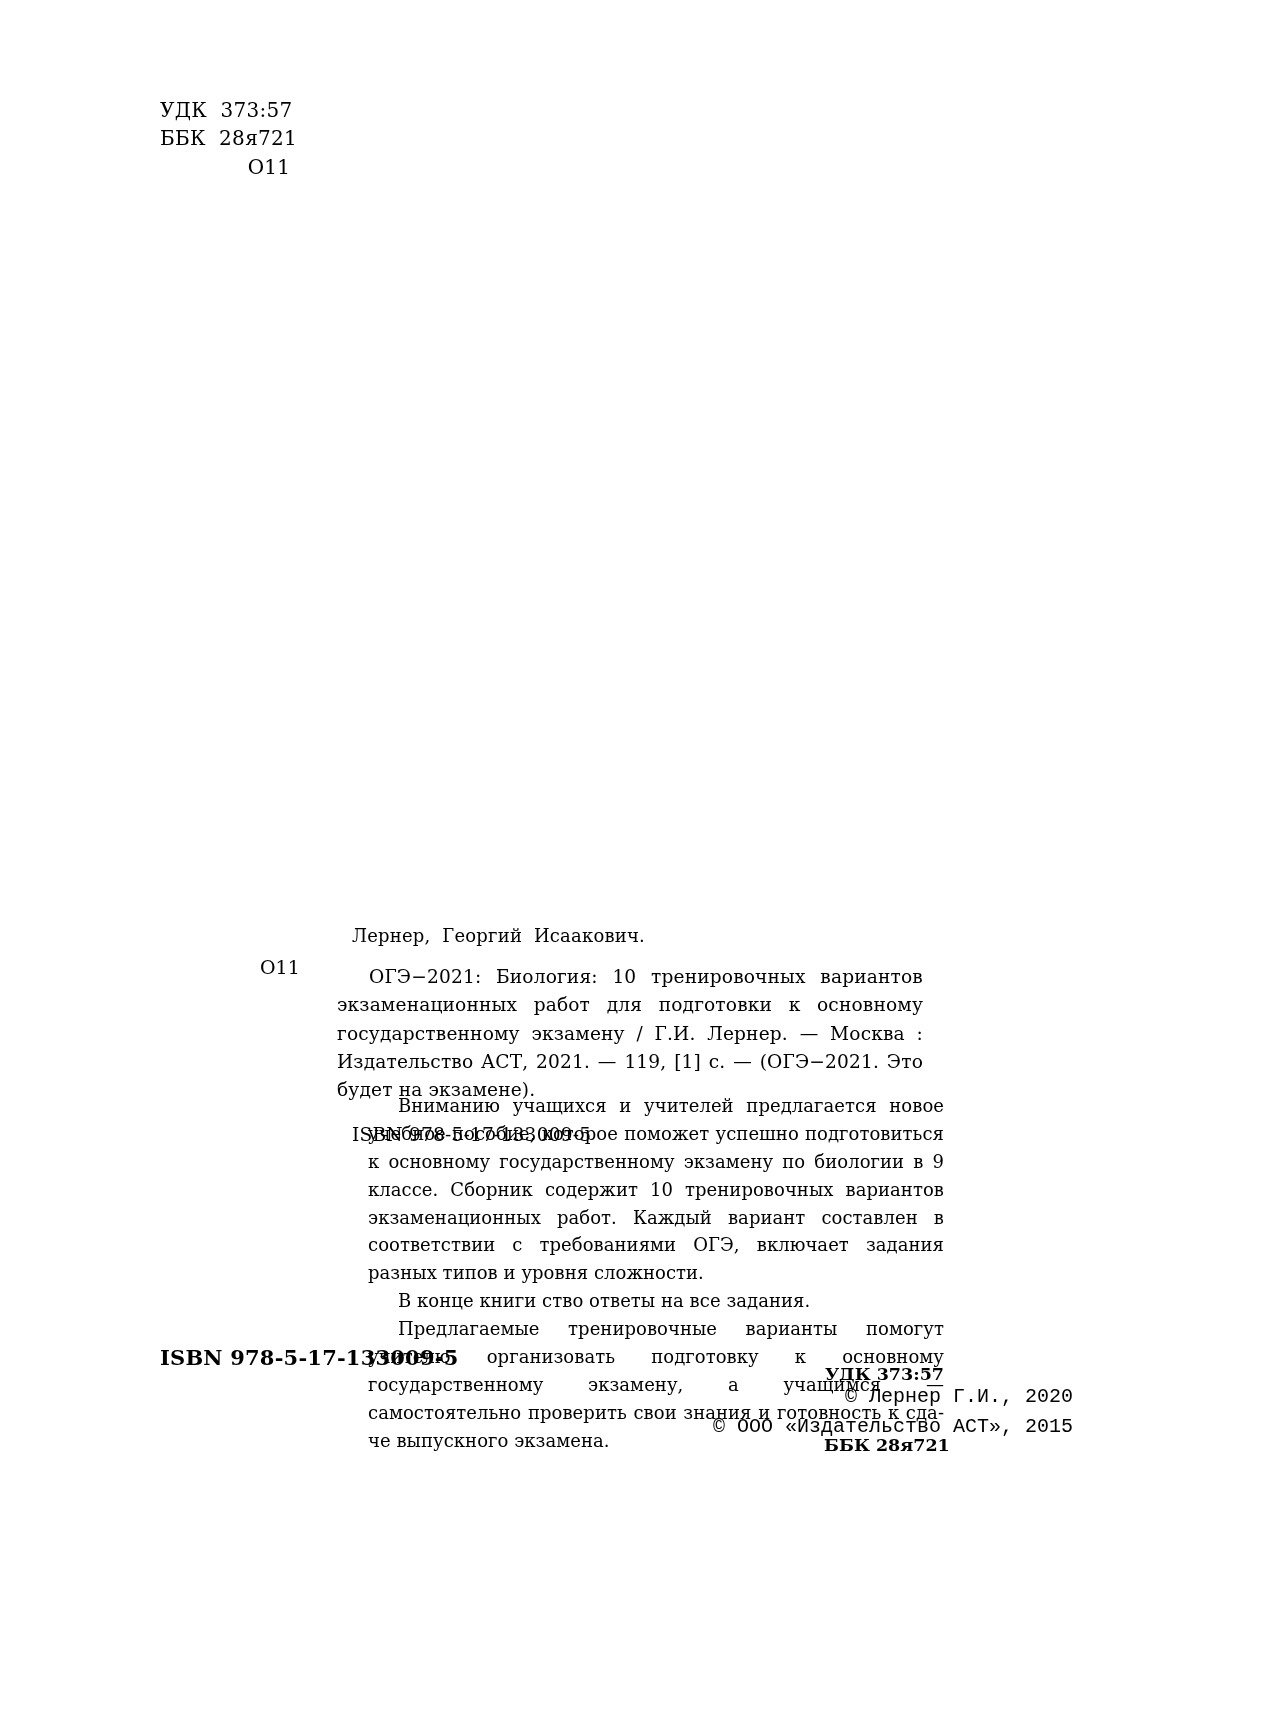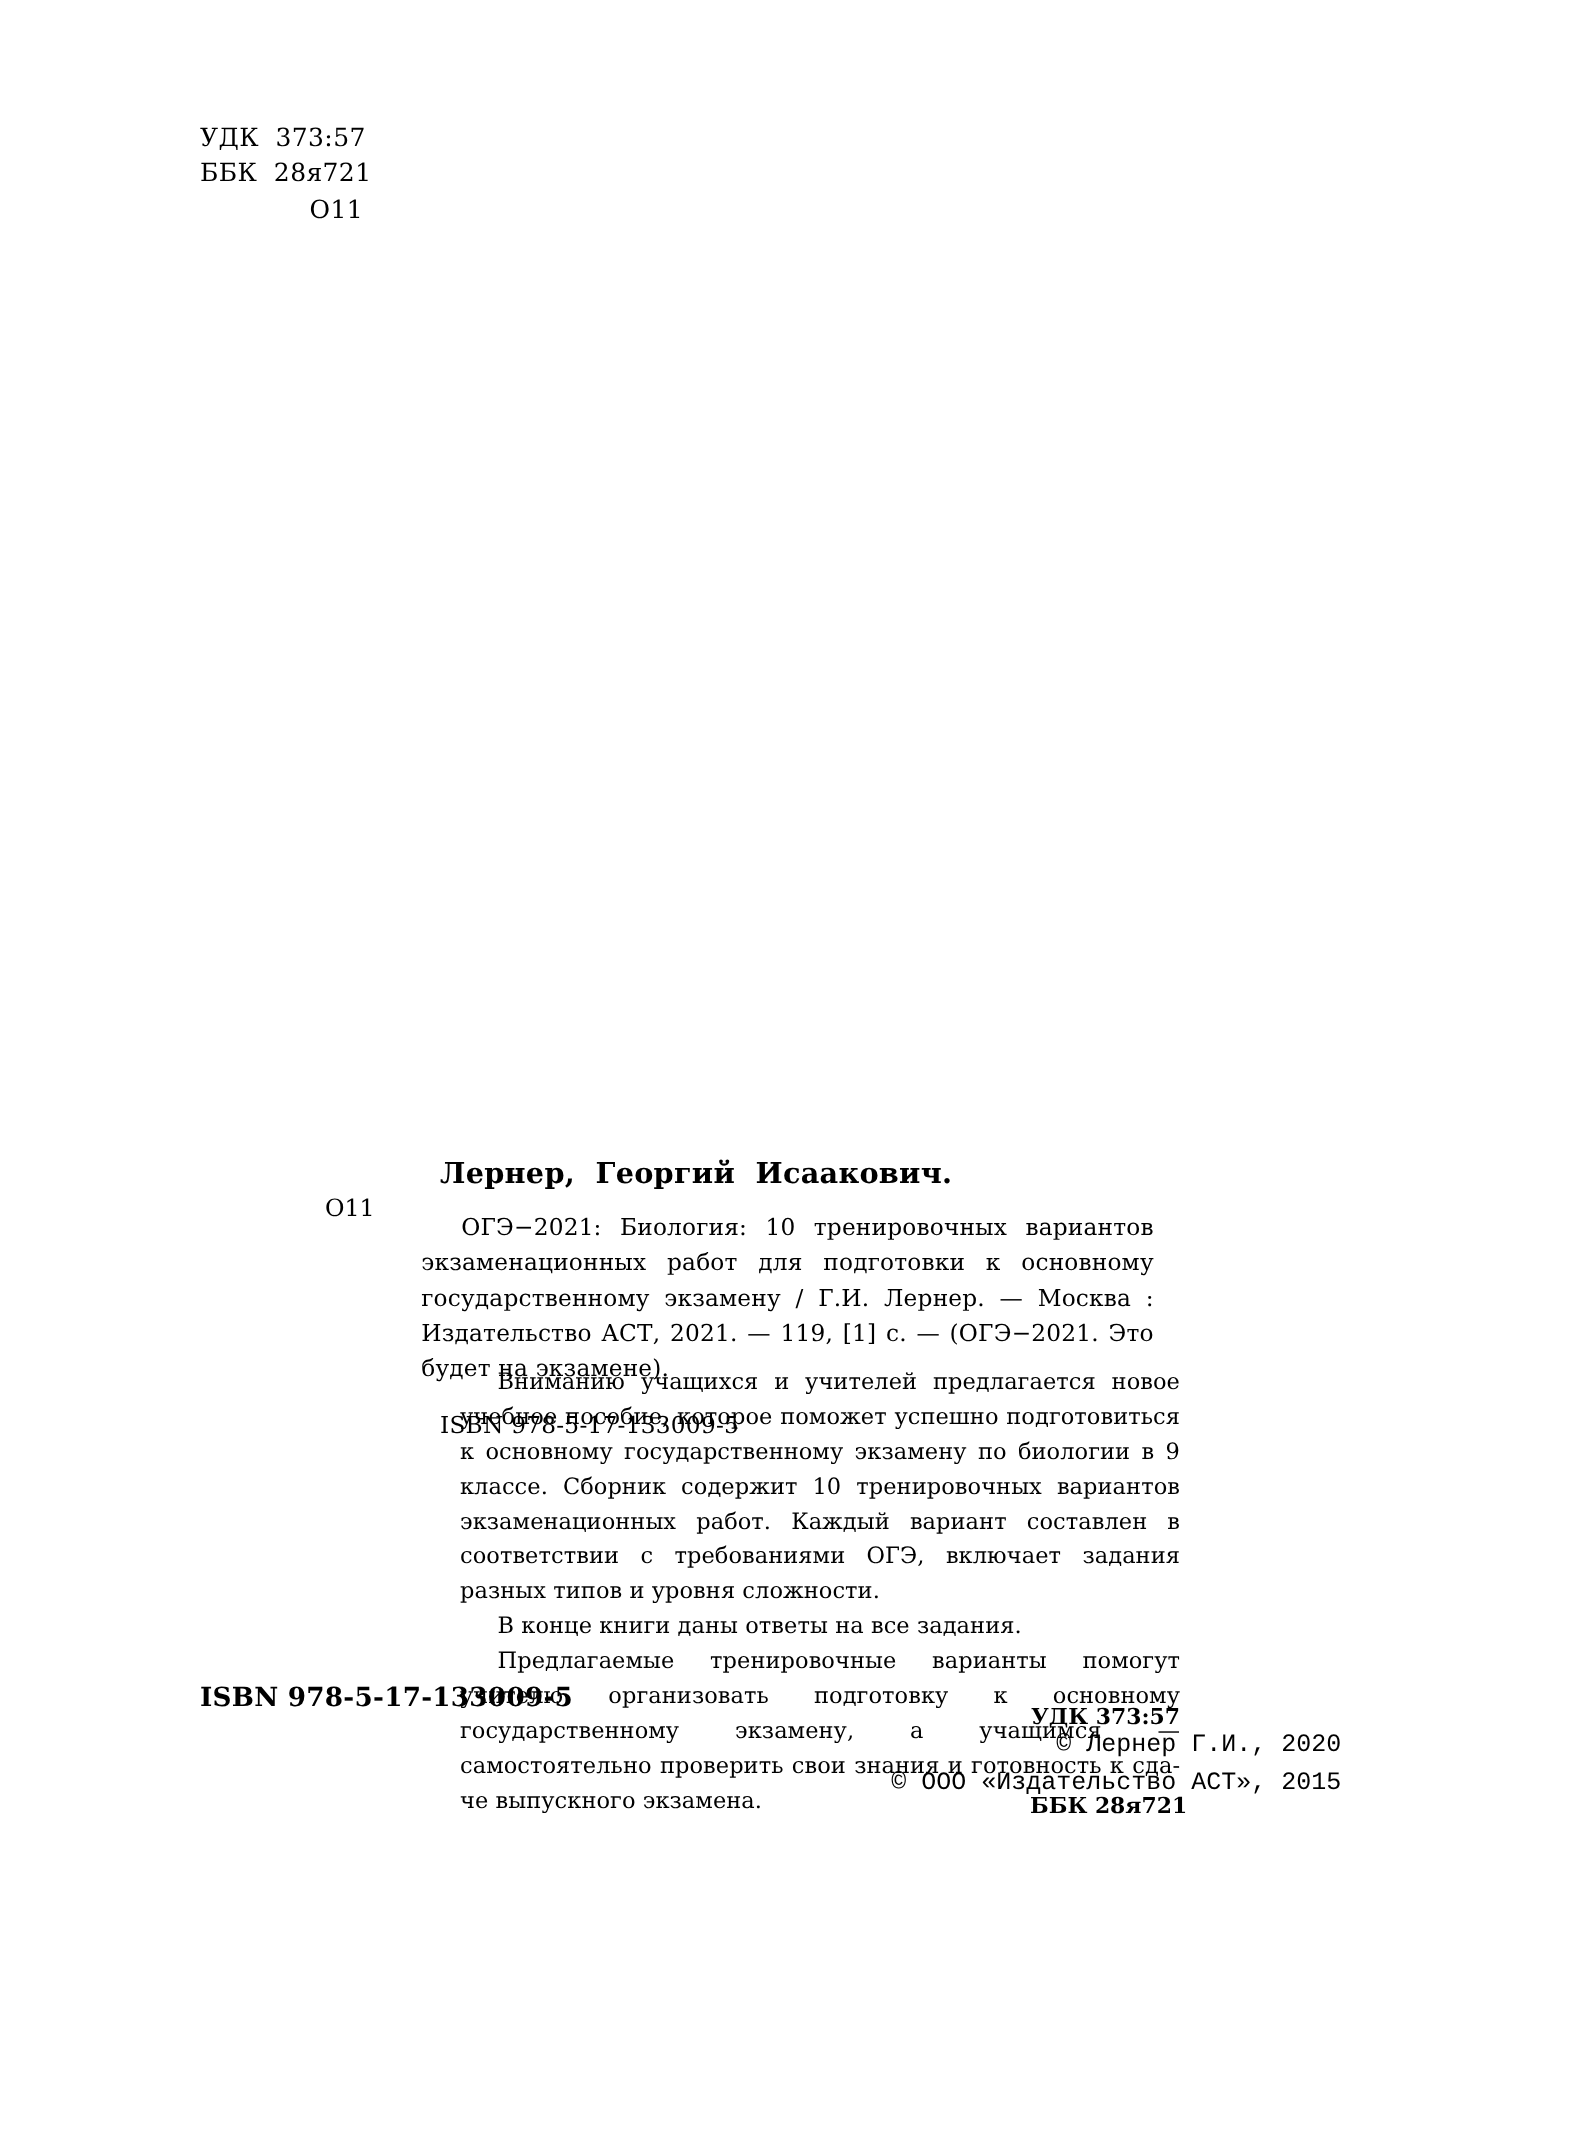--- a/index.html
+++ b/index.html
@@ -40,22 +40,22 @@
   }
   .biblio-marker {
     position: absolute;
     left: -60px;
     top: 31px;
     font-family: "DejaVu Serif", serif;
     font-size: 19px;
   }
   .author {
     font-family: "DejaVu Serif", serif;
-    font-weight: bold;
-    font-size: 23px;
+    font-weight: normal;
+    font-size: 18px;
     letter-spacing: 0.2px;
     margin: 0 0 2px 32px;
     white-space: pre;
   }
   .biblio-body {
     font-family: "DejaVu Serif", serif;
     font-size: 18.6px;
     line-height: 1.52;
     text-align: justify;
     text-indent: 32px;
@@ -137,21 +137,21 @@
 
   <div class="biblio">
     <div class="biblio-marker">О11</div>
     <div class="author">Лернер,  Георгий  Исаакович.</div>
     <p class="biblio-body">ОГЭ−2021: Биология: 10 тренировочных вариантов экза­менационных работ для подготовки к основному государ­ственному экзамену / Г.И. Лернер. — Москва : Издатель­ство АСТ, 2021. — 119, [1] с. — (ОГЭ−2021. Это будет на экзамене).</p>
     <div class="isbn-inline">ISBN 978-5-17-133009-5</div>
   </div>
 
   <div class="annotation">
     <p>Вниманию учащихся и учителей предлагается новое учебное пособие, которое поможет успешно подготовиться к основному госу­дарственному экзамену по биологии в 9 классе. Сборник содержит 10 тренировочных вариантов экзаменационных работ. Каждый ва­риант составлен в соответствии с требованиями ОГЭ, включает зада­ния разных типов и уровня сложности.</p>
-    <p>В конце книги даны ответы на все задания.</p>
+    <p>В конце книги ство ответы на все задания.</p>
     <p>Предлагаемые тренировочные варианты помогут учителю орга­низовать подготовку к основному государственному экзамену, а уча­щимся — самостоятельно проверить свои знания и готовность к сда­че выпускного экзамена.</p>
   </div>
 
   <div class="udk-foot">
     <div>УДК 373:57</div>
     <div>ББК 28я721</div>
   </div>
 
   <div class="isbn-bottom">ISBN 978-5-17-133009-5</div>
 

